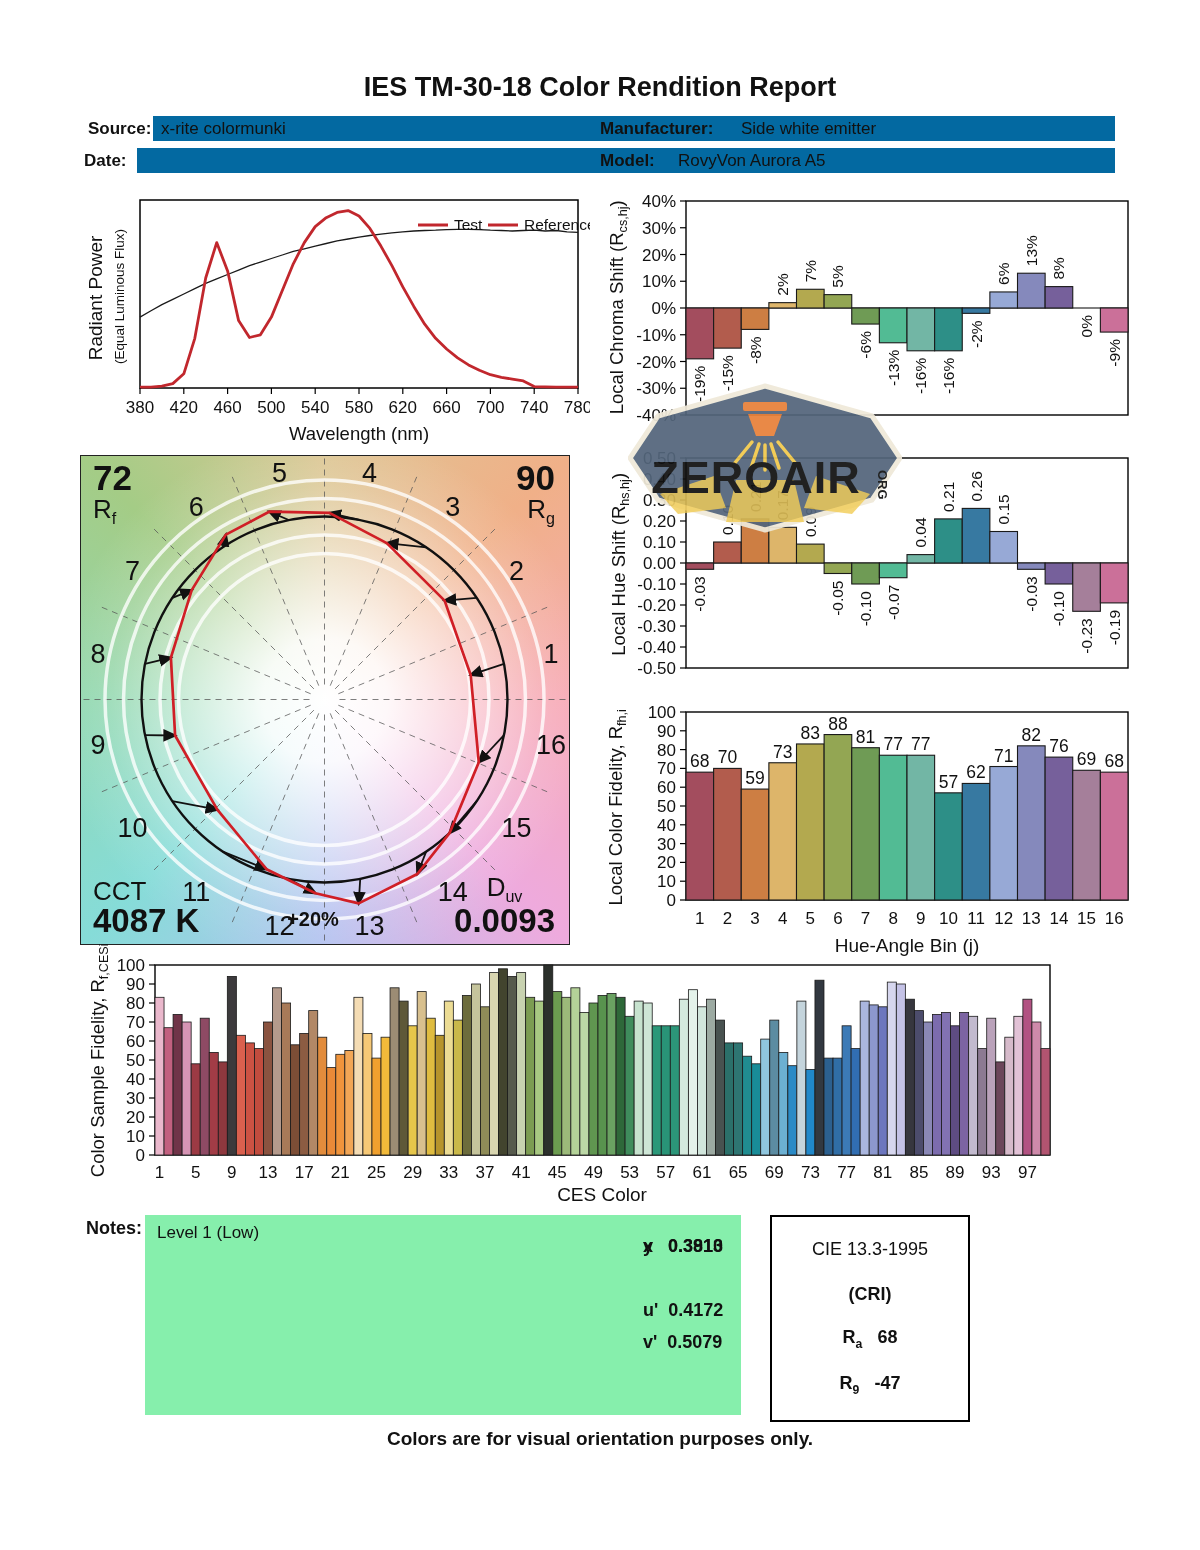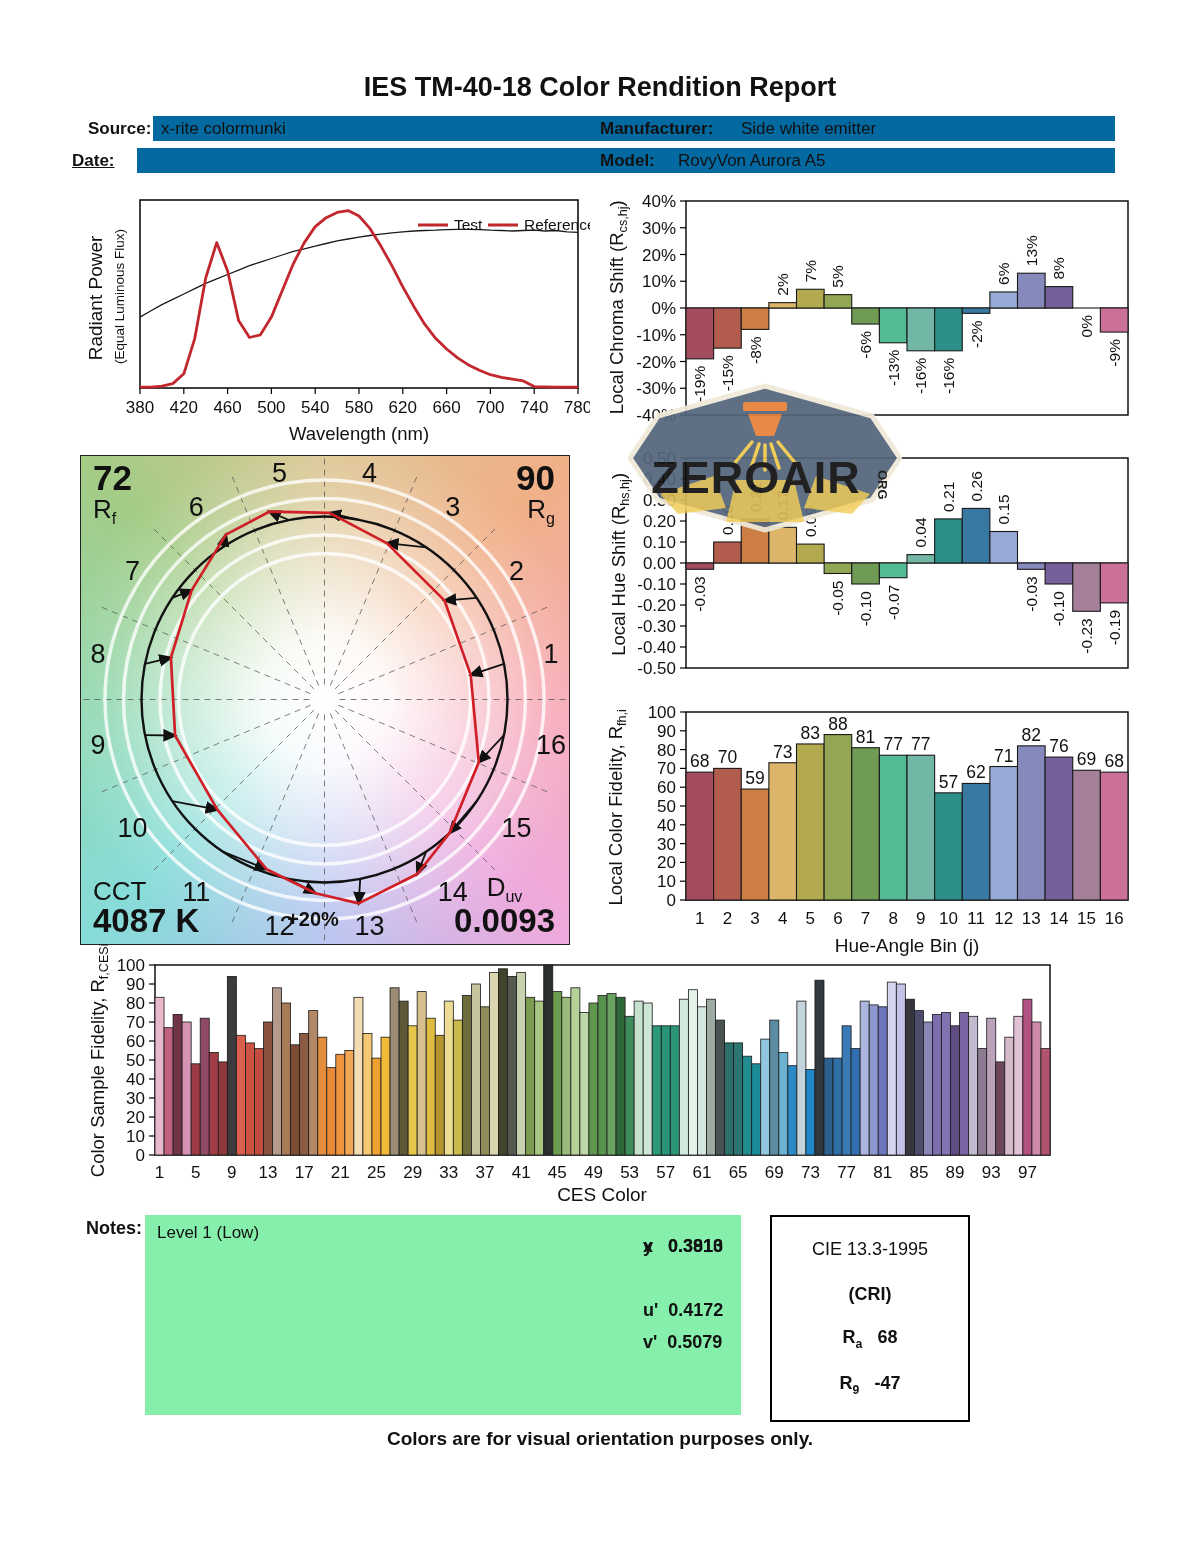--- a/index.html
+++ b/index.html
@@ -34,27 +34,27 @@
   .ciebox .s{font-size:18px;font-weight:bold;margin-top:24px;}
   .ciebox .r{font-size:18px;font-weight:bold;margin-top:22px;}
   .ciebox sub{font-size:68%;}
   .footer{left:0;width:1200px;text-align:center;font-size:19px;font-weight:bold;}
 </style>
 </head>
 <body>
 
 <div class="page">
 
-  <div class="abs title">IES TM-40-18 Color Rendition Report</div>
+  <div class="abs title">IES TM-30-18 Color Rendition Report</div>
 
   <div class="abs mlabel" style="left:88px;top:116px;">Source:</div>
   <div class="abs field" style="left:153px;top:116px;width:588px;">x-rite colormunki</div>
   <div class="abs mlabel" style="left:600px;top:116px;">Manufacturer:</div>
   <div class="abs field" style="left:733px;top:116px;width:382px;">Side white emitter</div>
-  <div class="abs mlabel" style="left:72px;top:148px;text-decoration:underline;">Date:</div>
+  <div class="abs mlabel" style="left:84px;top:148px;">Date:</div>
   <div class="abs field" style="left:137px;top:148px;width:604px;"></div>
   <div class="abs mlabel" style="left:600px;top:148px;">Model:</div>
   <div class="abs field" style="left:670px;top:148px;width:445px;">RovyVon Aurora A5</div>
 
   <div class="abs" style="left:80px;top:192px;">
     <svg id="spd-svg" width="510" height="258">
         <rect x="60" y="8" width="438" height="188" fill="none" stroke="#000" stroke-width="1.5"></rect>
         <polyline points="60.0,125.1 71.0,118.8 81.9,112.6 92.8,107.3 103.8,102.0 114.8,96.7 125.7,91.4 136.7,86.9 147.6,82.5 158.6,78.1 169.5,73.6 180.4,70.1 191.4,66.5 202.3,63.0 213.3,59.4 224.3,56.8 235.2,54.1 246.2,51.5 257.1,48.8 268.1,47.0 279.0,45.2 289.9,43.5 300.9,42.1 311.9,40.8 322.8,39.9 333.8,39.0 344.7,38.5 355.6,38.2 366.6,37.6 377.6,37.3 388.5,37.3 399.4,37.6 410.4,38.2 421.4,38.5 432.3,39.0 443.3,38.5 454.2,38.2 465.1,39.0 476.1,38.5 487.1,39.9 498.0,40.3" fill="none" stroke="#1a1a1a" stroke-width="1.3" stroke-linejoin="round"></polyline>
         <polyline points="60.0,195.1 71.0,195.1 81.9,194.2 92.8,191.6 103.8,181.8 114.8,146.3 125.7,86.0 136.7,50.6 147.6,78.9 158.6,128.6 169.5,145.5 180.4,142.8 191.4,125.1 202.3,98.5 213.3,71.8 224.3,50.6 235.2,34.6 246.2,25.7 257.1,20.4 268.1,18.6 279.0,24.0 289.9,36.4 300.9,54.1 311.9,73.6 322.8,94.9 333.8,114.4 344.7,132.2 355.6,146.3 366.6,157.0 377.6,165.8 388.5,172.9 399.4,178.3 410.4,182.7 421.4,185.4 432.3,187.1 443.3,188.9 454.2,194.6 465.1,194.9 476.1,195.1 487.1,195.1 498.0,195.1" fill="none" stroke="#c1272d" stroke-width="2.8" stroke-linejoin="round"></polyline>
         <line x1="60" y1="196" x2="60" y2="202" stroke="#000" stroke-width="1.2"></line>

